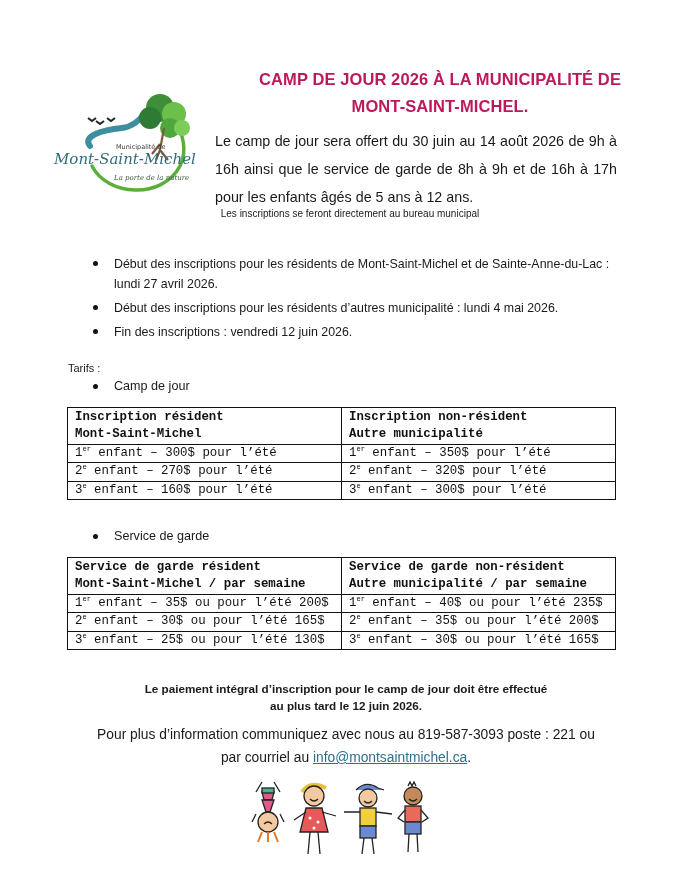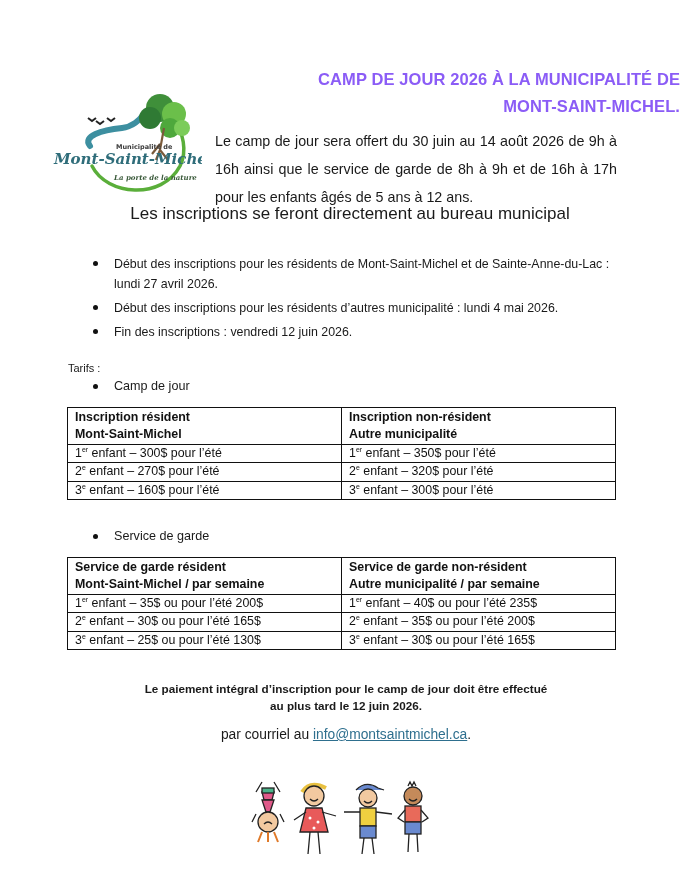--- a/index.html
+++ b/index.html
@@ -8,47 +8,47 @@
     position: relative;
     font-family: "Liberation Sans", "DejaVu Sans", sans-serif;
     color: #1a1a1a;
     overflow: hidden;
   }
   .abs { position: absolute; }
 
   
   .title {
     left: 200px; width: 480px; top: 66px;
-    text-align: right;
+    text-align: center;
     font-weight: bold;
     font-size: 16.5px;
     line-height: 27px;
-    color: #8b5cf6;
+    color: #be185d;
     letter-spacing: 0.1px;
   }
 
   
-  .logo { left: 52px; top: 88px; width: 150px; height: 115px; font-weight: bold; }
+  .logo { left: 52px; top: 88px; width: 150px; height: 115px; }
   .logo-text-muni { font-family: "DejaVu Sans", sans-serif; font-size: 6.5px; fill: #3a3a3a; }
   .logo-text-main { font-family: "DejaVu Serif", serif; font-style: italic; font-size: 15px; fill: #2f6d7a; }
   .logo-text-tag { font-family: "DejaVu Serif", serif; font-style: italic; font-size: 7px; fill: #3a5a3a; }
 
   
   .intro {
     left: 215px; width: 402px; top: 127px;
     font-size: 14.3px;
     line-height: 28px;
     text-align: justify;
     text-align-last: left;
   }
 
   .inscr {
     left: 80px; width: 540px; top: 205px;
     text-align: center;
-    font-size: 17px;
+    font-size: 10px;
     line-height: 18px;
   }
 
   
   .dates { left: 90px; width: 530px; top: 254px; list-style: none; }
   .dates li {
     position: relative;
     padding-left: 24px;
     font-size: 12.4px;
     line-height: 20px;
@@ -81,20 +81,21 @@
     border-collapse: collapse;
     font-size: 12.4px;
     color: #111;
   }
   table.tarif td {
     border: 1.3px solid #111;
     padding: 0 0 0 7px;
     vertical-align: top;
     width: 50%;
     line-height: 17.4px;
+    font-family: Liberation Mono, monospace;
   }
   table.tarif tr.head td { font-weight: bold; padding-top: 1px; padding-bottom: 0; }
   table.tarif tr.head td span { display: block; }
   sup { font-size: 7px; vertical-align: 5px; line-height: 0; }
 
   .payment {
     left: 60px; width: 572px; top: 680px;
     text-align: center;
     font-weight: bold;
     font-size: 11.7px;
@@ -217,20 +218,21 @@
   </tr>
 </tbody>
   </table>
 
 <div class="abs payment">
   <div>Le paiement intégral d’inscription pour le camp de jour doit être effectué</div>
   <div>au plus tard le 12 juin 2026.</div>
 </div>
 
 <div class="abs contact">
+  <div>Pour plus d’information communiquez avec nous au 819-587-3093 poste : 221 ou</div>
   <div>
     <span>par courriel au </span><a href="mailto:info@montsaintmichel.ca">info@montsaintmichel.ca</a><span>.</span>
   </div>
 </div>
 
 <div class="abs kids">
   <svg width="190" height="82" viewBox="0 0 190 82">
 
     <g stroke="#222" stroke-width="1.3" fill="none">
       <path d="M8 14 L14 4 M26 4 L32 14"></path>

